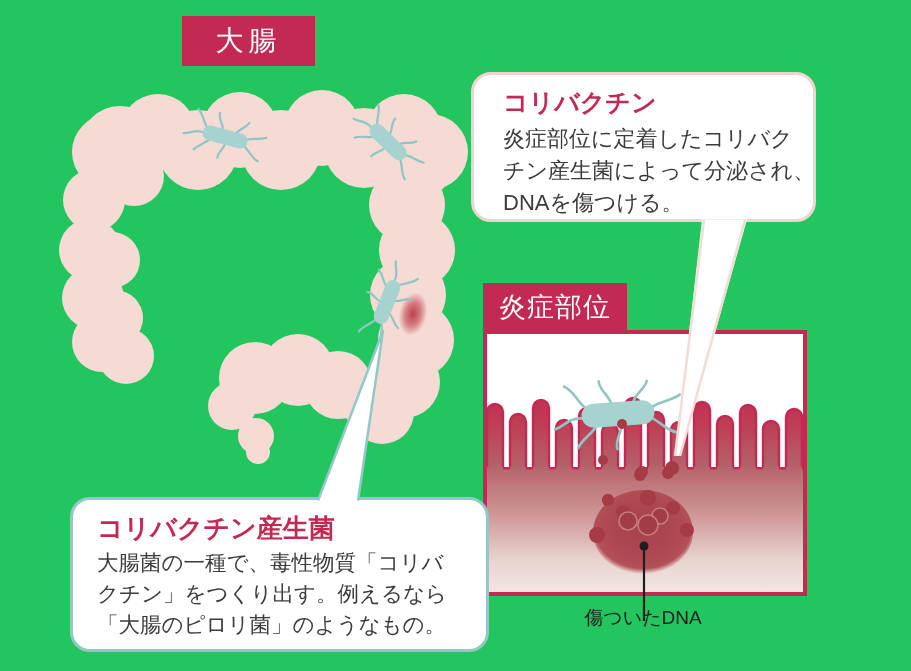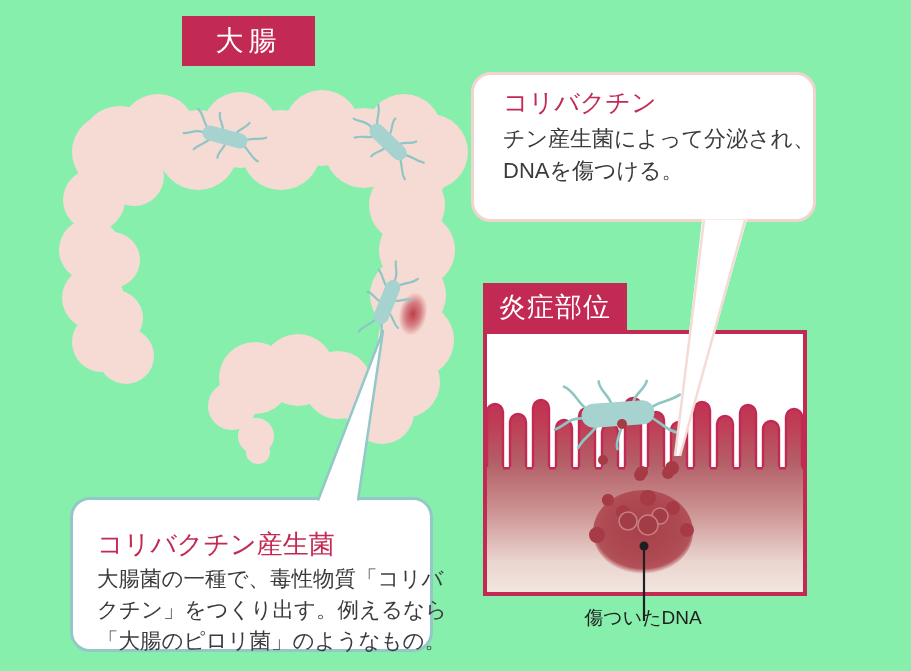--- a/index.html
+++ b/index.html
@@ -1,26 +1,26 @@
 <!DOCTYPE html>
 <html><head>
 <meta charset="utf-8">
 <style>
   html,body{margin:0;padding:0;background:#fff;}
-  .stage{position:relative;width:911px;height:671px;background:#86efac;overflow:hidden;
+  .stage{position:relative;width:911px;height:671px;background:#22c55e;overflow:hidden;
          font-family:"Liberation Sans","DejaVu Sans",sans-serif;}
   svg.under{position:absolute;left:0;top:0;z-index:0;}
   svg.over{position:absolute;left:0;top:0;z-index:5;pointer-events:none;}
   .tag{position:absolute;background:#C32A53;color:#fff;display:flex;align-items:center;z-index:2;}
   #colon-tag{left:182px;top:16px;width:133px;height:50px;font-size:28px;letter-spacing:5px;justify-content:center;}
   #inflam-tag{left:483px;top:283px;width:144px;height:47px;font-size:27px;letter-spacing:1px;padding-left:16px;box-sizing:border-box;}
   .callout{position:absolute;background:#fff;box-sizing:border-box;z-index:2;}
   #callout-colibactin{left:471px;top:72px;width:345px;height:150px;border:3px solid #F2D4CE;border-radius:20px;padding:12px 14px 0 29px;}
-  #callout-producer{left:70px;top:497px;width:363px;height:155px;border:3px solid #94C8C8;border-radius:20px;padding:28px 12px 0 24px;}
-  .callout-title{font-size:25px;font-weight:normal;color:#C32A53;line-height:30px;margin-bottom:6px;white-space:nowrap;}
+  #callout-producer{left:70px;top:497px;width:419px;height:155px;border:3px solid #94C8C8;border-radius:20px;padding:12px 12px 0 24px;}
+  .callout-title{font-size:25px;font-weight:bold;color:#C32A53;line-height:30px;margin-bottom:6px;white-space:nowrap;}
   #callout-producer .callout-title{font-size:26px;line-height:32px;margin-bottom:4px;}
   .callout-line{font-size:22px;line-height:32px;color:#3B3B3B;white-space:nowrap;}
   #callout-producer .callout-line{font-size:21.5px;line-height:31px;}
   .frame{position:absolute;left:483px;top:330px;width:324px;height:266px;border:4px solid #C32A53;
          background:#fff;box-sizing:border-box;z-index:1;}
   .frame svg{display:block;}
   #dna-label{position:absolute;left:530px;top:605px;width:226px;text-align:center;
              font-size:19px;color:#1F1F1F;z-index:2;white-space:nowrap;}
 </style>
 </head>
@@ -95,20 +95,21 @@
     <use href="#germ" transform="translate(388,142) rotate(44)"></use>
     <use href="#germ" transform="translate(387,302) rotate(112)"></use>
   </svg>
 
   <div class="tag" id="colon-tag">
     <span>大腸</span>
   </div>
 
   <div class="callout" id="callout-colibactin">
     <div class="callout-title">コリバクチン</div>
+    <div class="callout-line">炎症部位に定着したコリバク</div>
     <div class="callout-line">チン産生菌によって分泌され、</div>
     <div class="callout-line">DNAを傷つける。</div>
   </div>
 
   <div class="tag" id="inflam-tag">
     <span>炎症部位</span>
   </div>
 
   <div class="frame">
     <svg width="316" height="258" viewBox="0 0 316 258">

